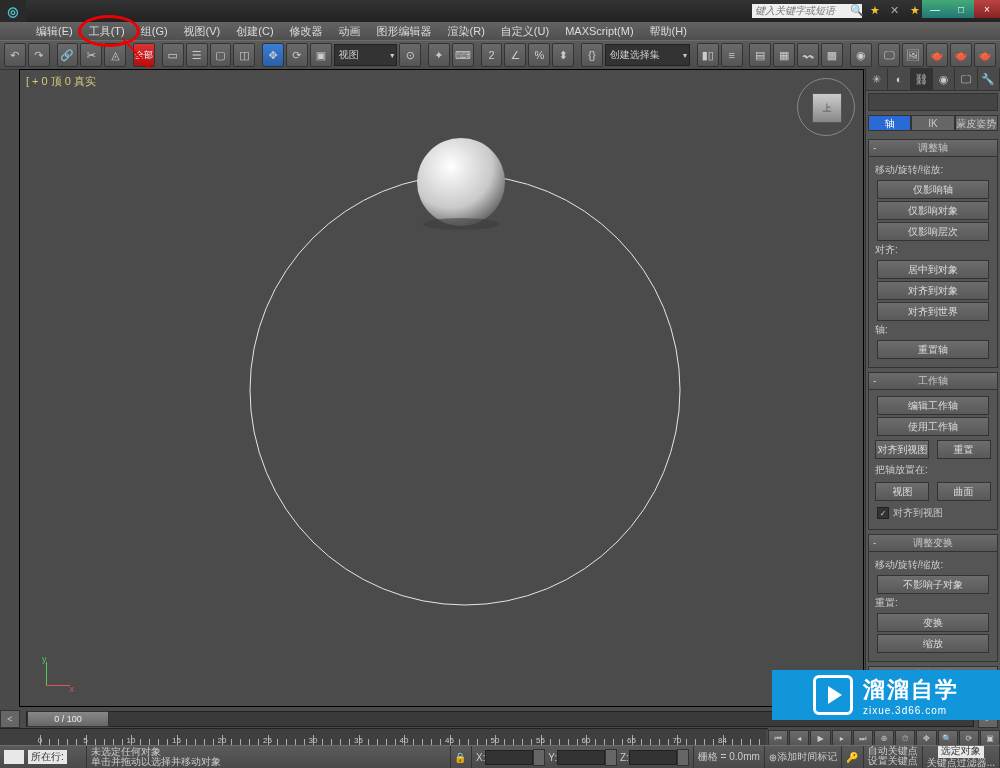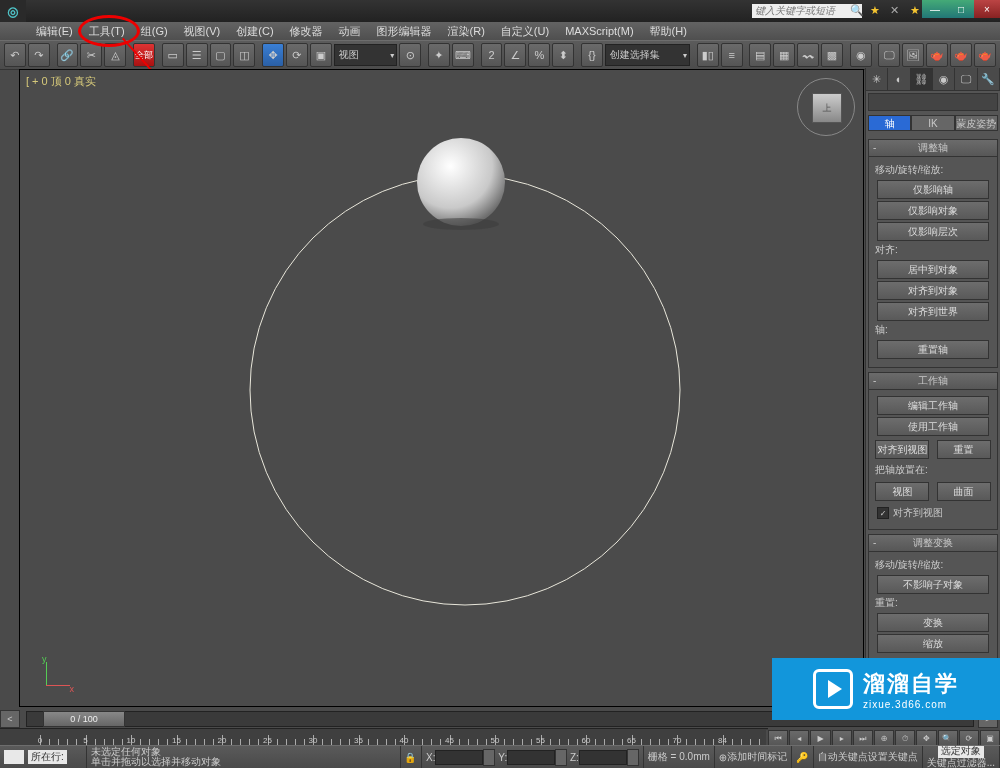--- a/index.html
+++ b/index.html
@@ -47,21 +47,21 @@
   .rollhdr::before { content:"-"; position:absolute; left:4px; }
   .rollbody { border:1px solid #333; border-top:none; background:#555; padding:4px 4px 6px 4px; }
   .grplbl { font-size:10px; color:#ccc; margin:2px 0 3px 2px; }
   .pbtn { height:17px; background:linear-gradient(#6d6d6d,#595959); border:1px solid #333; margin:2px 4px; text-align:center; font-size:10px; line-height:17px; color:#ddd; }
   .pbtn.half { display:inline-block; width:52px; margin:2px 2px; }
   .chk { font-size:10px; margin:3px 4px; display:flex; align-items:center; gap:4px; }
   .chk .box { width:10px; height:10px; background:#333; border:1px solid #222; display:inline-flex; align-items:center; justify-content:center; font-size:8px; color:#ccc; }
 
   .timeslider { position:absolute; left:0; right:0; bottom:38px; height:22px; background:#4a4a4a; display:flex; align-items:center; }
   .timeslider .slot { flex:1; height:14px; background:#3a3a3a; border:1px solid #222; margin:0 4px; position:relative; }
-  .timeslider .handle { position:absolute; left:16px; top:-1px; width:80px; height:14px; background:linear-gradient(#888,#666); border:1px solid #333; text-align:center; font-size:9px; line-height:14px; color:#eee; }
+  .timeslider .handle { position:absolute; left:0; top:-1px; width:80px; height:14px; background:linear-gradient(#888,#666); border:1px solid #333; text-align:center; font-size:9px; line-height:14px; color:#eee; }
   .timeslider .btn { width:18px; height:16px; background:#666; border:1px solid #333; margin-right:2px; text-align:center; line-height:16px; font-size:9px; }
 
   .ruler { position:absolute; left:0; right:232px; bottom:22px; height:16px; background:#3f3f3f; border-top:1px solid #222; border-bottom:1px solid #222; }
   .ruler .ticks { position:relative; height:100%; margin-left:40px; }
   .ruler .tick { position:absolute; bottom:0; width:1px; height:6px; background:#aaa; }
   .ruler .tick.major { height:10px; }
   .ruler .ticklbl { position:absolute; bottom:0; font-size:8px; color:#ccc; transform:translateX(-50%); }
 
   .status { position:absolute; left:0; right:0; bottom:0; height:22px; background:linear-gradient(#5a5a5a,#4a4a4a); border-top:1px solid #6d6d6d; display:flex; align-items:center; font-size:10px; color:#ccc; }
   .status .seg { padding:0 4px; border-right:1px solid #333; height:100%; display:flex; align-items:center; }
@@ -69,21 +69,21 @@
   .status input { background:#333; border:1px solid #222; color:#ccc; width:42px; height:13px; font-size:9px; padding:0 2px; }
   .status .spn { width:10px; height:15px; background:#666; border:1px solid #333; display:inline-block; }
 
   .transport { position:absolute; right:0; bottom:22px; width:232px; height:16px; background:#4a4a4a; display:flex; align-items:center; gap:1px; padding-left:2px; }
   .transport .t { width:20px; height:15px; background:linear-gradient(#6a6a6a,#555); border:1px solid #333; font-size:8px; color:#ccc; text-align:center; line-height:15px; }
 
   .redcircle { position:absolute; border:3px solid #e00; border-radius:50%; pointer-events:none; }
   .redarrow { position:absolute; width:2px; background:#e00; transform-origin:top left; pointer-events:none; }
   .redarrow::after { content:""; position:absolute; bottom:-2px; left:-4px; border:5px solid transparent; border-top:9px solid #e00; }
 
-  .watermark { position:absolute; right:0; bottom:48px; width:228px; height:62px; background:#1296db; display:flex; align-items:center; justify-content:center; gap:10px; z-index:50; }
+  .watermark { position:absolute; right:0; bottom:48px; width:228px; height:50px; background:#1296db; display:flex; align-items:center; justify-content:center; gap:10px; z-index:50; }
   .watermark .play { width:34px; height:34px; border:3px solid #fff; border-radius:6px; display:flex; align-items:center; justify-content:center; }
   .watermark .play::before { content:""; border-left:14px solid #fff; border-top:9px solid transparent; border-bottom:9px solid transparent; margin-left:4px; }
   .watermark .txt { color:#fff; }
   .watermark .big { font-size:22px; font-weight:bold; letter-spacing:2px; }
   .watermark .sm { font-size:10px; letter-spacing:1px; }
 </style>
 </head>
 <body>
 
 <div class="titlebar">
@@ -405,21 +405,21 @@
   </div>
   <div class="seg">🔒</div>
   <div class="seg">
     <span>X:</span><input style=""><span class="spn"></span>
     &nbsp;<span>Y:</span><input style=""><span class="spn"></span>
     &nbsp;<span>Z:</span><input style=""><span class="spn"></span>
   </div>
   <div class="seg">栅格 = 0.0mm</div>
   <div class="seg">⊕ <span>添加时间标记</span></div>
   <div class="seg">🔑</div>
-  <div class="seg" style="flex-direction:row; line-height:10px">
+  <div class="seg" style="flex-direction:column; line-height:10px">
     <span>自动关键点</span>
     <span>设置关键点</span>
   </div>
   <div class="seg" style="flex-direction:column; line-height:10px">
     <span class="edit">选定对象</span>
     <span>关键点过滤器...</span>
   </div>
 </div>
 
 </body></html>

